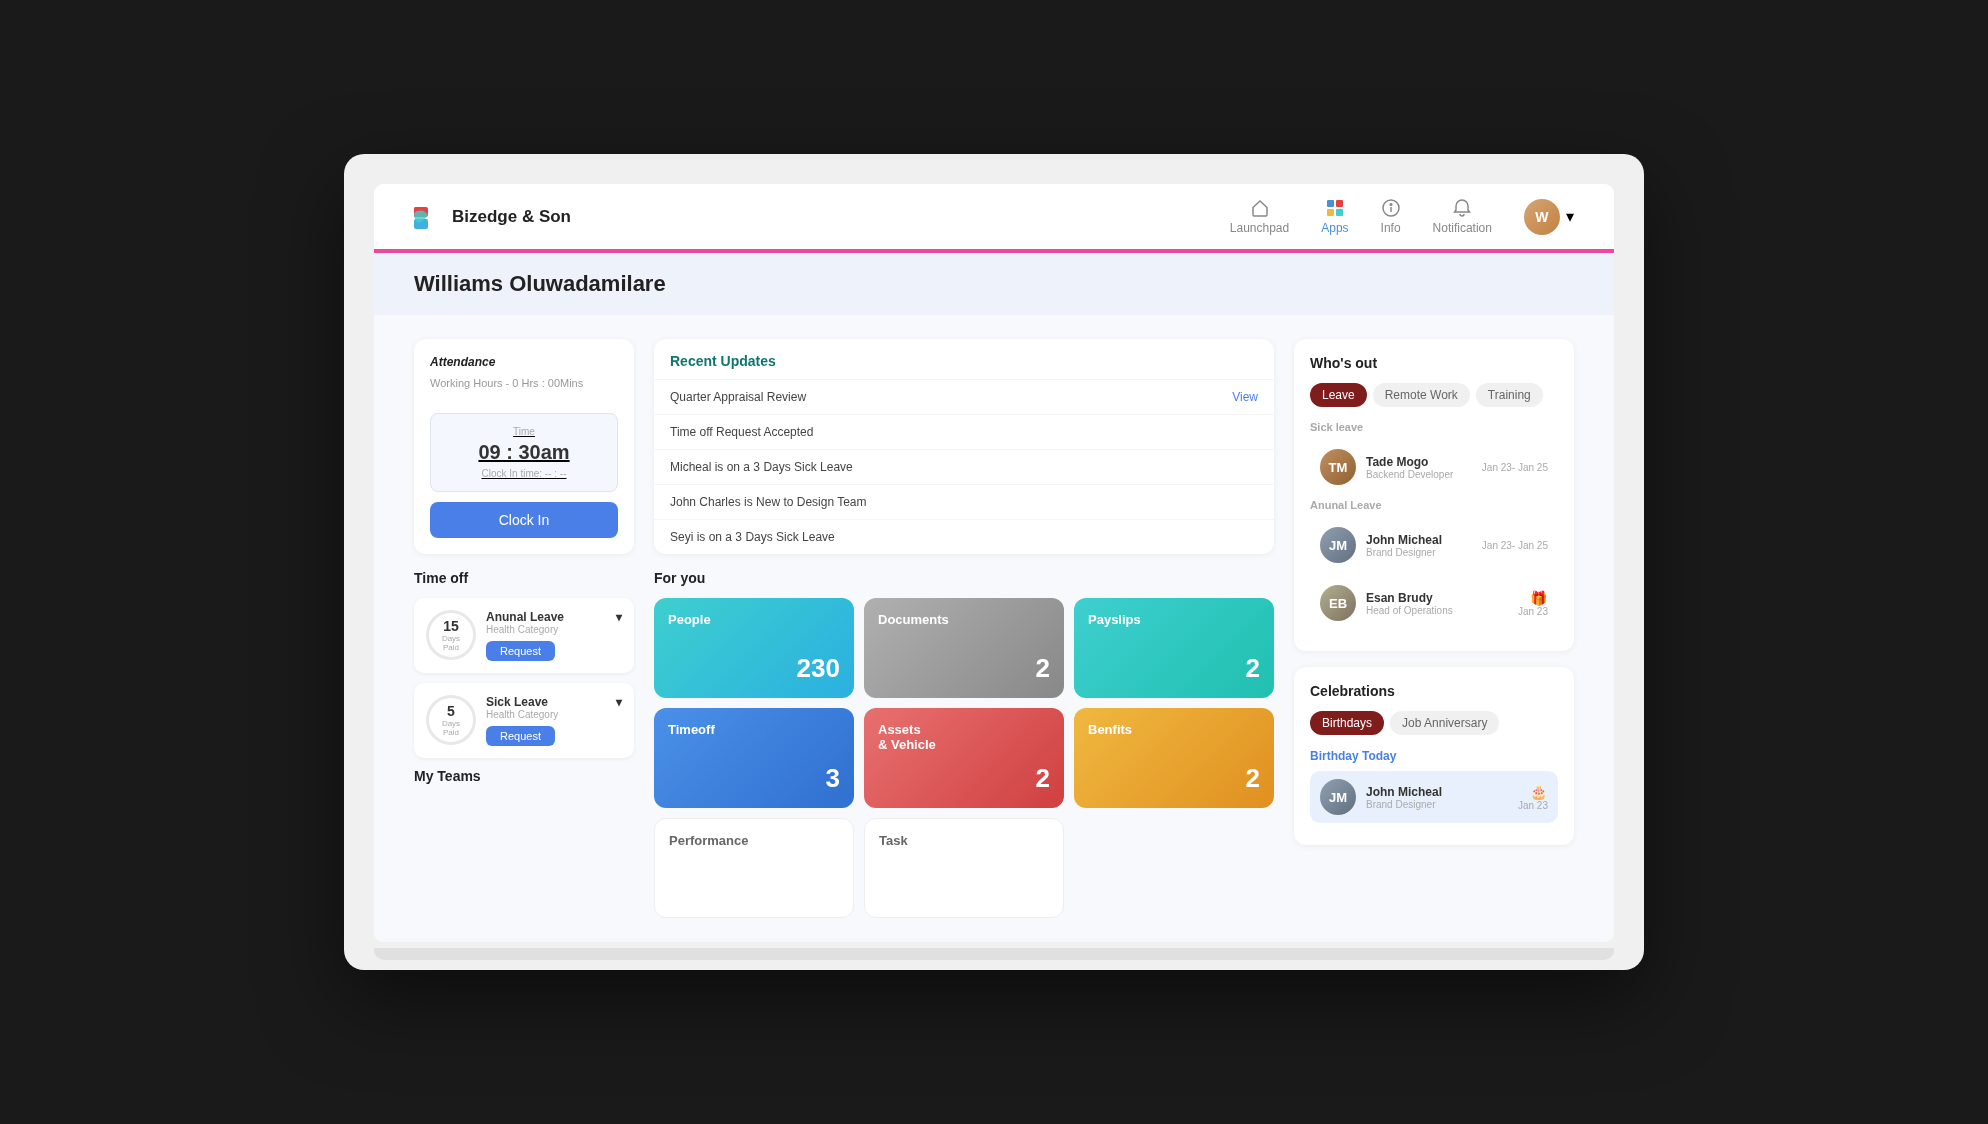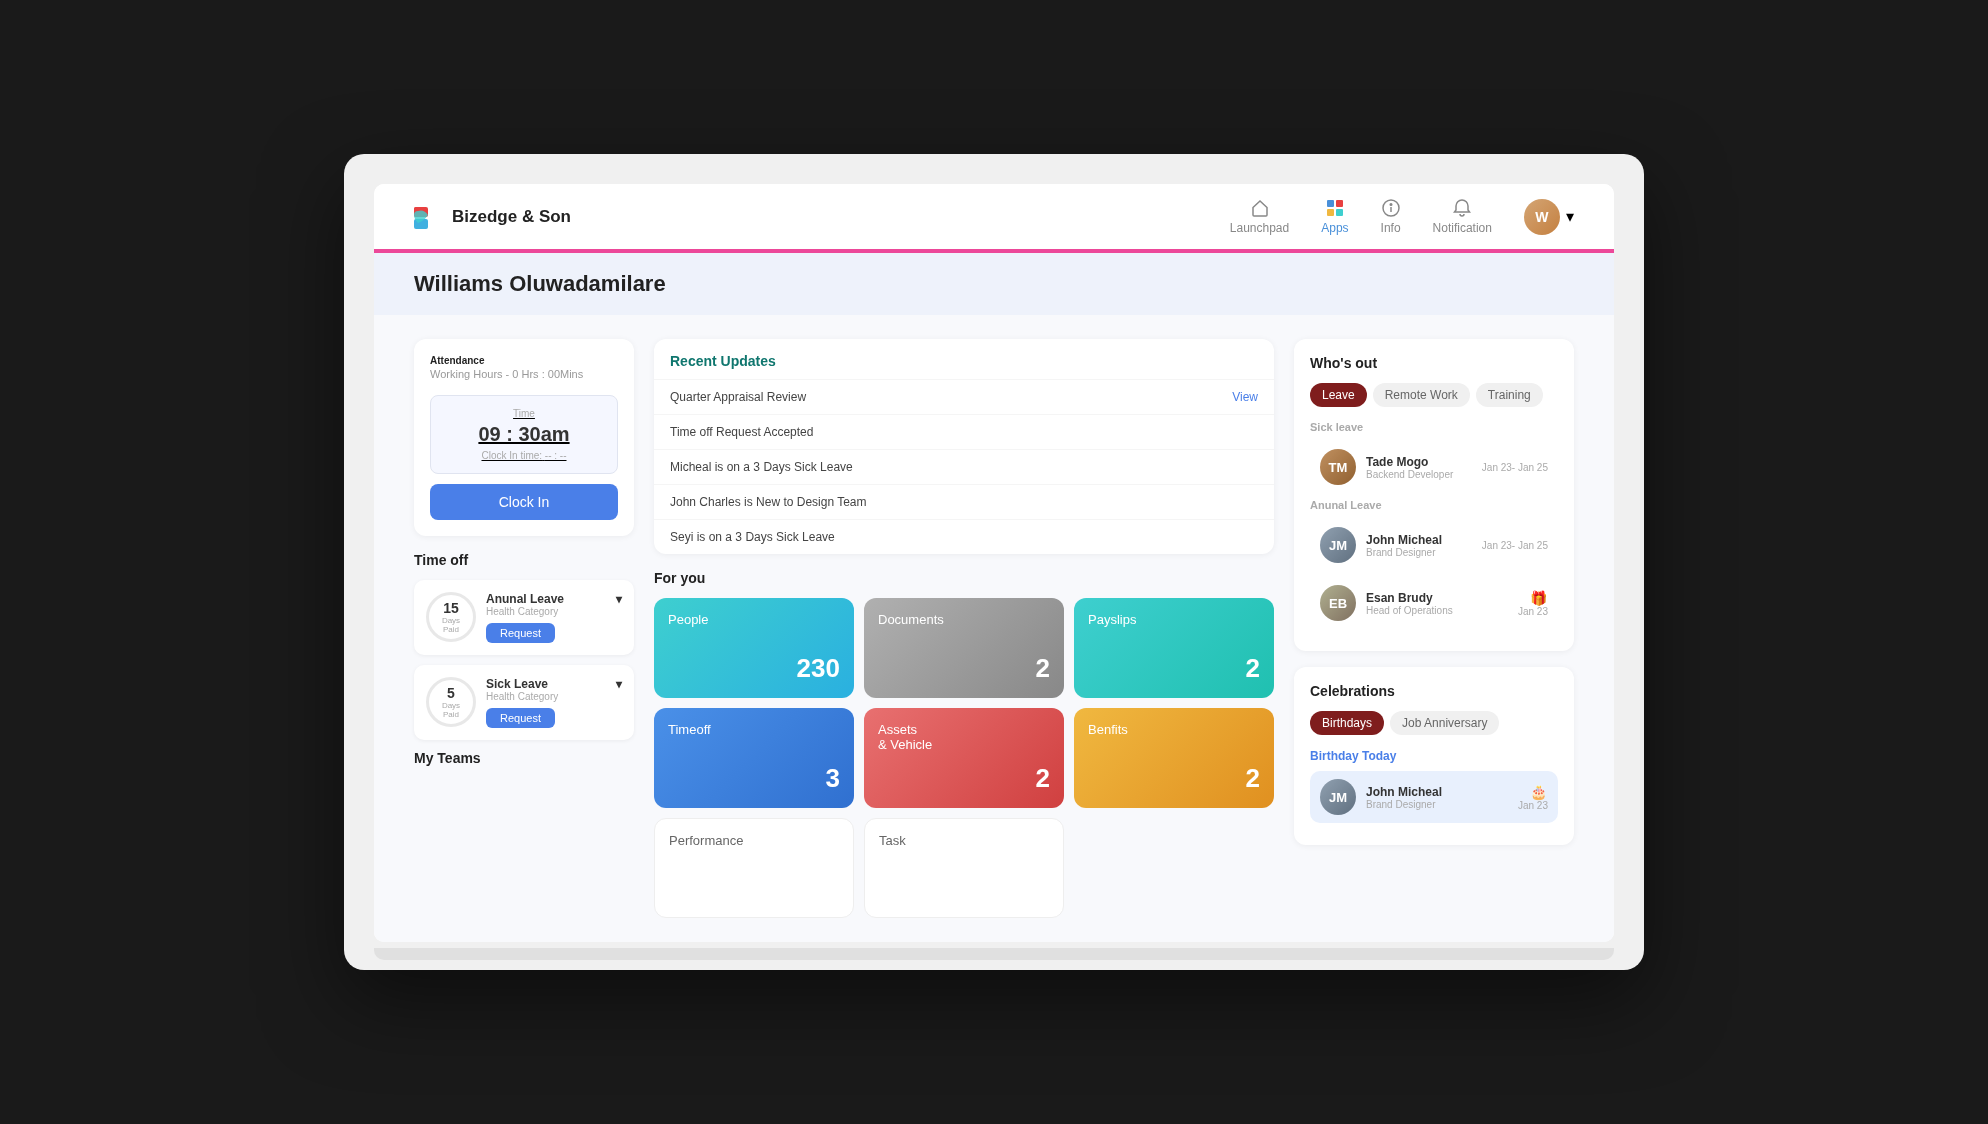--- a/index.html
+++ b/index.html
@@ -111,29 +111,30 @@
     }
     
     .card {
       background: #fff;
       border-radius: 12px;
       padding: 16px;
       margin-bottom: 16px;
       box-shadow: 0 1px 6px rgba(0,0,0,0.06);
     }
     .attendance-title {
-      font-size: 10px;
+      font-size: 12px;
       font-weight: 600;
       color: #222;
-      margin-bottom: 2px;
+      margin-bottom: 8px;
+      font-style: italic;
     }
     .working-hours {
       font-size: 11px;
       color: #999;
-      margin-bottom: 15px;
+      margin-bottom: 24px;
     }
     .time-box {
       background: #f5f7ff;
       border: 1px solid #e0e4f0;
       border-radius: 8px;
       padding: 12px;
       text-align: center;
       margin-bottom: 10px;
       text-decoration: underline;
     }
@@ -264,21 +265,21 @@
       height: 100px;
       display: flex;
       flex-direction: column;
       justify-content: space-between;
       cursor: pointer;
       position: relative;
       overflow: hidden;
     }
     .tile-name {
       font-size: 13px;
-      font-weight: 400;
+      font-weight: 700;
       color: white;
     }
     .tile-count {
       font-size: 26px;
       font-weight: 700;
       color: white;
       align-self: flex-end;
     }
     .tile-people { background: linear-gradient(135deg, #3ecfcf, #2ab0e0); }
     .tile-documents { background: linear-gradient(135deg, #b0b0b0, #888); }

